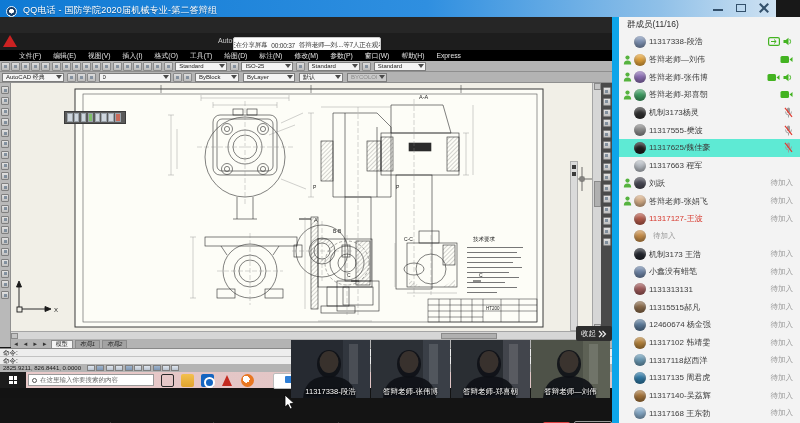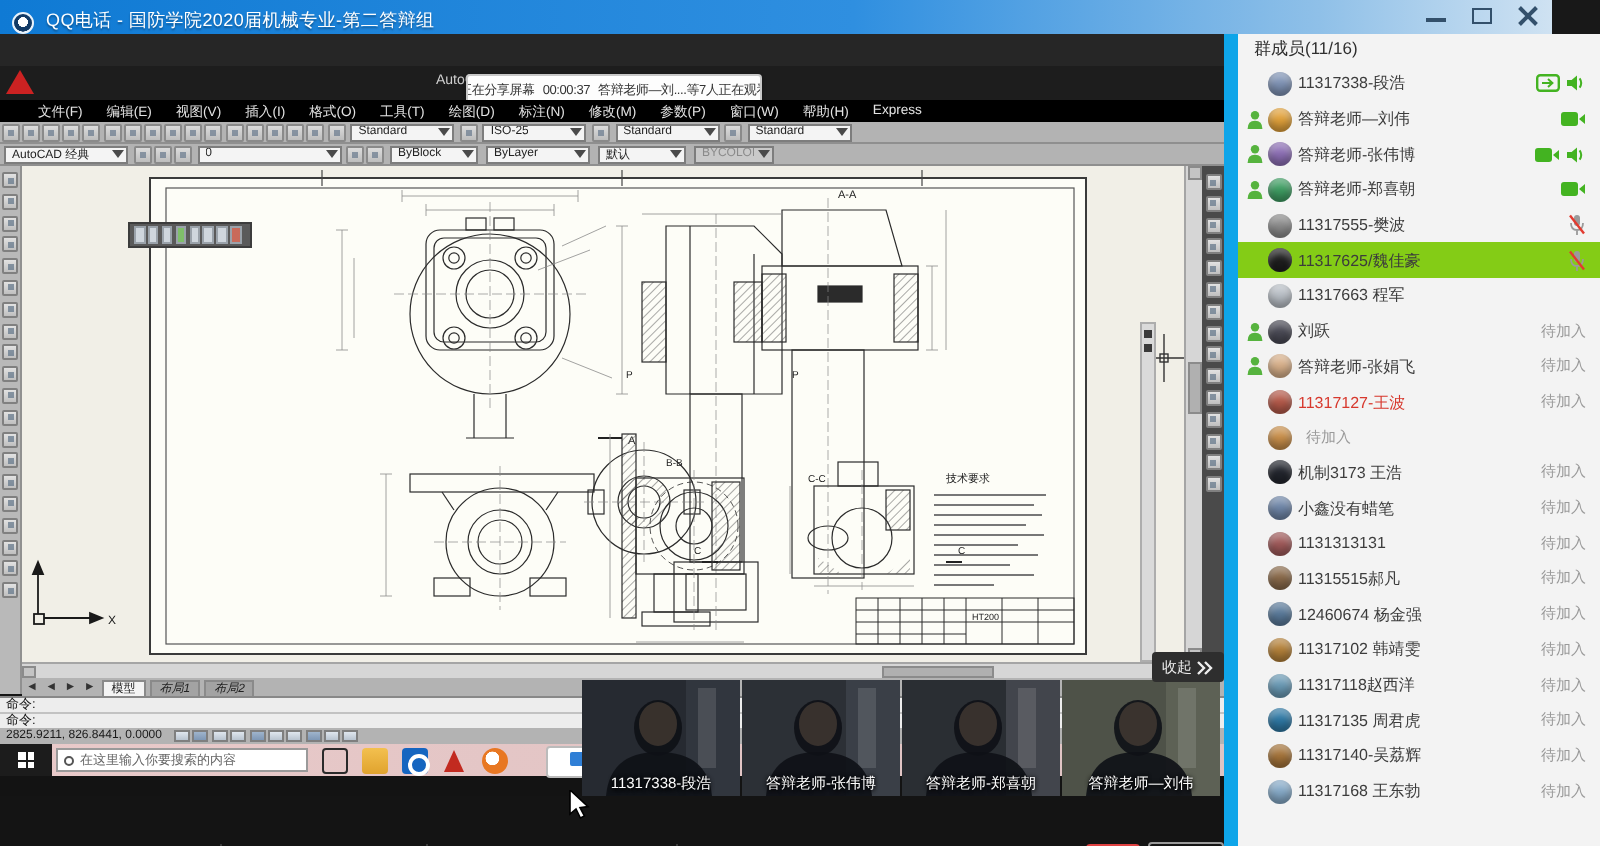--- a/index.html
+++ b/index.html
@@ -93,21 +93,21 @@
   
   .bottom-bar{left:0;top:381px;width:612px;height:42px;background:#141414;z-index:3;}
   .bb-div{position:absolute;top:24px;width:1px;height:13px;background:#3a3a3a;}
   .exit-btn{position:absolute;left:543px;top:24px;width:27px;height:13px;background:#e04141;border-radius:2px;color:#fff;font-size:8px;display:flex;align-items:center;justify-content:center;cursor:pointer;}
   .end-btn{position:absolute;left:574px;top:23px;width:38px;height:14px;border:1px solid #9a9a9a;border-radius:2px;color:#e3e3e3;font-size:8px;display:flex;align-items:center;justify-content:center;cursor:pointer;white-space:nowrap;overflow:hidden;}
 
   
   .member-panel{left:612px;top:17px;width:188px;height:406px;background:#f3f3f3;border-left:7px solid #0ea5e9;overflow:hidden;}
   .member-header{height:16px;font-size:8.5px;color:#2f2f2f;display:flex;align-items:center;padding-left:8px;}
   .m-row{display:flex;align-items:center;height:17.7px;padding:0 7px 0 4px;cursor:pointer;}
-  .m-row.hl{background:#84cc16;}
+  .m-row.hl{background:#5eead4;}
   .m-person{width:10px;height:10px;flex:none;display:flex;align-items:center;}
   .m-avatar{width:12px;height:12px;border-radius:50%;flex:none;margin:0 3px 0 1px;box-shadow:inset 0 -3px 4px rgba(0,0,0,.35),inset 0 3px 3px rgba(255,255,255,.35);}
   .m-name{font-size:8px;color:#3c3c3c;white-space:nowrap;overflow:hidden;flex:1;}
   .m-name.red{color:#d7382d;}
   .m-right{display:flex;align-items:flex-end;gap:3px;margin-left:4px;}
   .m-wait{font-size:7.5px;color:#9a9a9a;}
   .m-ic{display:flex;align-items:center;}
 
   .cursor{left:284px;top:378px;z-index:9;}
 </style>
@@ -690,46 +690,60 @@
             <span class="m-ic">
               <svg width="13" height="9" viewBox="0 0 13 9">
                 <rect x="0.5" y="1" width="8.5" height="7" rx="1.5" fill="#43b321"></rect>
                 <path d="M9.5 4.5 L12.5 2 V7 Z" fill="#43b321"></path>
               </svg>
             </span>
           </span>
         </div>
         <div class="m-row">
           <span class="m-person"></span>
-          <span class="m-avatar" style="background:#8c8c8c"></span>
-          <span class="m-name">11317555-樊波</span>
+          <span class="m-avatar" style="background:#303030"></span>
+          <span class="m-name">机制3173杨灵</span>
           <span class="m-right">
             <span class="m-ic">
               <svg width="9" height="11" viewBox="0 0 9 11">
                 <rect x="3" y="0.5" width="3" height="5.5" rx="1.5" fill="#9a9a9a"></rect>
                 <path d="M1.5 4.5 Q1.5 8 4.5 8 Q7.5 8 7.5 4.5 M4.5 8 V10.5" stroke="#9a9a9a" fill="none" stroke-width="0.9"></path>
                 <line x1="1" y1="0.8" x2="8" y2="9.8" stroke="#e23b30" stroke-width="1.2"></line>
               </svg>
             </span>
           </span>
         </div>
-        <div class="m-row hl">
-          <span class="m-person"></span>
-          <span class="m-avatar" style="background:#1f1f1f"></span>
-          <span class="m-name">11317625/魏佳豪</span>
+        <div class="m-row">
+          <span class="m-person"></span>
+          <span class="m-avatar" style="background:#8c8c8c"></span>
+          <span class="m-name">11317555-樊波</span>
           <span class="m-right">
             <span class="m-ic">
               <svg width="9" height="11" viewBox="0 0 9 11">
                 <rect x="3" y="0.5" width="3" height="5.5" rx="1.5" fill="#9a9a9a"></rect>
                 <path d="M1.5 4.5 Q1.5 8 4.5 8 Q7.5 8 7.5 4.5 M4.5 8 V10.5" stroke="#9a9a9a" fill="none" stroke-width="0.9"></path>
                 <line x1="1" y1="0.8" x2="8" y2="9.8" stroke="#e23b30" stroke-width="1.2"></line>
               </svg>
             </span>
           </span>
         </div>
+        <div class="m-row hl">
+          <span class="m-person"></span>
+          <span class="m-avatar" style="background:#1f1f1f"></span>
+          <span class="m-name">11317625/魏佳豪</span>
+          <span class="m-right">
+            <span class="m-ic">
+              <svg width="9" height="11" viewBox="0 0 9 11">
+                <rect x="3" y="0.5" width="3" height="5.5" rx="1.5" fill="#9a9a9a"></rect>
+                <path d="M1.5 4.5 Q1.5 8 4.5 8 Q7.5 8 7.5 4.5 M4.5 8 V10.5" stroke="#9a9a9a" fill="none" stroke-width="0.9"></path>
+                <line x1="1" y1="0.8" x2="8" y2="9.8" stroke="#e23b30" stroke-width="1.2"></line>
+              </svg>
+            </span>
+          </span>
+        </div>
         <div class="m-row">
           <span class="m-person"></span>
           <span class="m-avatar" style="background:#b9bfc6"></span>
           <span class="m-name">11317663 程军</span>
           <span class="m-right"></span>
         </div>
         <div class="m-row">
           <span class="m-person">
             <svg width="9" height="10" viewBox="0 0 9 10">
               <circle cx="4.5" cy="2.6" r="2.1" fill="#56b33e"></circle>

